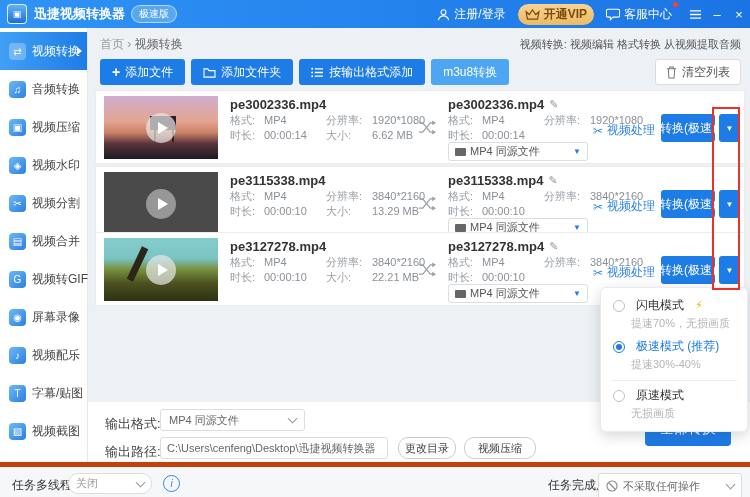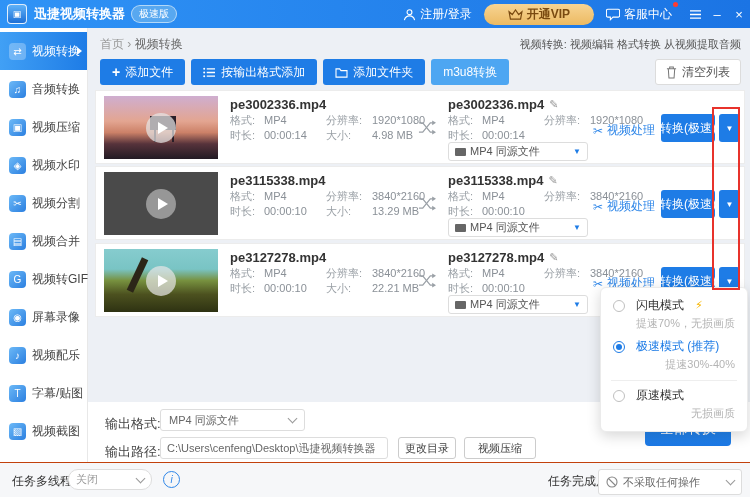--- a/index.html
+++ b/index.html
@@ -10,21 +10,21 @@
     background:linear-gradient(90deg,#2f93f6,#1b74e4);display:flex;align-items:center;color:#fff;}
   .logo{width:18px;height:18px;margin-left:7px;border-radius:4px;flex:0 0 auto;
     background:linear-gradient(180deg,#5fb2f8,#1d6fd6);border:1px solid rgba(255,255,255,.85);
     display:flex;align-items:center;justify-content:center;font-size:9px;}
   .app-title{margin-left:7px;font-size:13px;font-weight:bold;white-space:nowrap;}
   .badge{margin-left:6px;font-size:10px;background:#58a8f0;border:1px solid rgba(255,255,255,.55);
     border-radius:9px;padding:1px 7px;white-space:nowrap;}
   .tb-right{margin-left:auto;display:flex;align-items:center;height:100%;}
   .tb-item{display:flex;align-items:center;gap:4px;font-size:12px;color:#fff;margin-right:12px;white-space:nowrap;cursor:default;}
   .vip-pill{display:flex;align-items:center;gap:4px;background:linear-gradient(180deg,#f7d493,#ecba62);
-    color:#7a4a10;font-size:12px;font-weight:bold;border-radius:11px;padding:2px 24px;margin-right:12px;}
+    color:#7a4a10;font-size:12px;font-weight:bold;border-radius:11px;padding:2px 7px;margin-right:12px;}
   .service{position:relative;}
   .red-dot{position:absolute;right:-6px;top:-4px;width:5px;height:5px;border-radius:50%;background:#ff3b30;}
   .win-btn{width:22px;height:28px;display:flex;align-items:center;justify-content:center;font-size:13px;color:#fff;}
   
   .sidebar{position:absolute;left:0;top:28px;width:88px;height:434px;background:#fff;
     border-right:1px solid #e8e8e8;box-sizing:border-box;padding-top:4px;}
   .side-item{height:38px;display:flex;align-items:center;padding-left:9px;font-size:12px;color:#444;position:relative;cursor:default;}
   .side-item .ic{width:17px;height:17px;border-radius:4px;background:linear-gradient(135deg,#6cb9f7,#2b7fe0);
     color:#fff;font-size:10px;display:flex;align-items:center;justify-content:center;margin-right:6px;flex:0 0 auto;}
   .side-item .lbl{white-space:nowrap;}
@@ -39,21 +39,21 @@
   
   .toolbar{position:absolute;left:100px;top:59px;display:flex;gap:6px;}
   .btn-blue{height:26px;background:#1e7ce6;color:#fff;border-radius:3px;font-size:12px;
     display:flex;align-items:center;gap:5px;padding:0 12px;white-space:nowrap;cursor:default;}
   .btn-m3u8{background:#4da6f2;}
   .plus{font-size:14px;font-weight:bold;line-height:1;}
   .btn-clear{position:absolute;right:9px;top:59px;height:26px;background:#fff;border:1px solid #dcdcdc;
     border-radius:3px;color:#555;font-size:12px;display:flex;align-items:center;gap:5px;padding:0 10px;box-sizing:border-box;}
   
   .card{position:absolute;left:95px;width:650px;height:74px;background:#fff;border:1px solid #ececec;box-sizing:border-box;}
-  .card1{top:90px}.card2{top:166px}.card3{top:243px}
+  .card1{top:90px}.card2{top:166px}.card3{top:232px}
   .thumb{position:absolute;left:8px;top:5px;width:114px;height:63px;overflow:hidden;}
   .t1{background:linear-gradient(180deg,#cfaed0 0%,#e3a591 40%,#cc8168 58%,#57333b 76%,#221a24 100%);}
   .t1 .art{position:absolute;left:46px;top:20px;width:26px;height:14px;background:#2a1e28;}
   .t1 .art::after{content:"";position:absolute;left:4px;top:14px;width:16px;height:12px;
     border-left:2px solid #2a1e28;border-right:2px solid #2a1e28;}
   .t2{background:#4a4a4a;}
   .t3{background:linear-gradient(180deg,#86ccce 0%,#79c4c4 32%,#77913f 50%,#4c511f 72%,#2e3212 100%);}
   .t3 .art{position:absolute;left:30px;top:8px;width:7px;height:36px;background:#2c2618;transform:rotate(25deg);}
   .play{position:absolute;left:50%;top:50%;width:30px;height:30px;margin:-15px 0 0 -15px;border-radius:50%;
     background:rgba(228,228,228,.72);display:flex;align-items:center;justify-content:center;}
@@ -83,42 +83,42 @@
   .mode-menu{position:absolute;left:600px;top:287px;width:146px;background:#fff;border:1px solid #ebebeb;
     border-radius:6px;box-shadow:0 4px 14px rgba(0,0,0,.16);padding:7px 0 5px;z-index:40;}
   .mm-item{padding:2px 12px 5px;}
   .mm-head{display:flex;align-items:center;gap:11px;}
   .radio{width:12px;height:12px;border:1px solid #c0c0c0;border-radius:50%;box-sizing:border-box;position:relative;flex:0 0 auto;}
   .radio.sel{border-color:#1e7ce6;}
   .radio.sel::after{content:"";position:absolute;left:2px;top:2px;width:6px;height:6px;background:#1e7ce6;border-radius:50%;}
   .mm-label{font-size:12px;color:#333;white-space:nowrap;}
   .mm-item.sel .mm-label{color:#1e7ce6;}
   .flash{color:#f7b500;font-size:11px;}
-  .mm-desc{font-size:11px;color:#b4b4b4;margin:2px 0 0 18px;white-space:nowrap;text-align:right;}
+  .mm-desc{font-size:11px;color:#b4b4b4;margin:2px 0 0 18px;white-space:nowrap;}
   .mm-div{height:1px;background:#eee;margin:3px 10px 4px;}
   
   .out-panel{position:absolute;left:88px;top:402px;width:662px;height:60px;background:#fff;}
   .op-label{position:absolute;font-size:13px;color:#444;white-space:nowrap;}
   .box{border:1px solid #ddd;border-radius:3px;background:#fff;font-size:11px;color:#666;
     display:flex;align-items:center;box-sizing:border-box;}
   .sel-format{position:absolute;left:72px;top:7px;width:145px;height:22px;padding:0 8px;}
   .chev{width:6px;height:6px;border-right:1px solid #999;border-bottom:1px solid #999;
     transform:rotate(45deg);margin-left:auto;margin-top:-3px;flex:0 0 auto;}
   .path-input{position:absolute;left:72px;top:35px;width:228px;height:22px;border:1px solid #ddd;border-radius:3px;
     font-size:11px;color:#666;padding:0 6px;box-sizing:border-box;font-family:"Liberation Sans","DejaVu Sans",sans-serif;}
-  .btn-white{background:#fff;border:1px solid #ccc;border-radius:3px;font-size:11px;color:#444;
+  .btn-white{background:#fff;border:1px solid #ccc;border-radius:10px;font-size:11px;color:#444;
     display:flex;align-items:center;justify-content:center;box-sizing:border-box;white-space:nowrap;}
   .btn-dir{position:absolute;left:310px;top:35px;width:58px;height:22px;}
   .btn-open{position:absolute;left:376px;top:35px;width:72px;height:22px;}
   .convert-all{position:absolute;left:557px;top:10px;width:86px;height:34px;border-radius:4px;
     background:linear-gradient(180deg,#2e93f2,#1b78e6);color:#fff;font-size:14px;
     display:flex;align-items:center;justify-content:center;white-space:nowrap;}
   
   .statusbar{position:absolute;left:0;top:462px;width:750px;height:35px;background:#f6f7f9;
-    border-top:1px solid #c2410c;box-sizing:border-box;}
+    border-top:5px solid #c2410c;box-sizing:border-box;}
   .sb-label{position:absolute;font-size:12px;color:#333;white-space:nowrap;}
   .sel-thread{position:absolute;left:68px;top:6px;width:84px;height:21px;padding:8px 7px;color:#999;border-radius:10px;}
   .info-i{position:absolute;left:163px;top:8px;width:15px;height:15px;border:1px solid #2e86e8;border-radius:50%;
     color:#2e86e8;font-size:10px;font-style:italic;display:flex;align-items:center;justify-content:center;}
   .sel-after{position:absolute;left:598px;top:6px;width:144px;height:21px;padding:12px 7px;gap:5px;}
   
   .red-box{position:absolute;left:712px;top:107px;width:28px;height:183px;border:2px solid #e8322b;
     box-sizing:border-box;z-index:60;pointer-events:none;}
 </style>
 </head>
@@ -215,53 +215,53 @@
   </div>
   <div class="tip">视频转换: 视频编辑 格式转换 从视频提取音频</div>
 
   <div class="toolbar">
     <div class="btn-blue">
       <span class="plus">+</span>
       <span>添加文件</span>
     </div>
     <div class="btn-blue">
       <svg width="13" height="11" viewBox="0 0 14 12">
+          <path d="M1 2h4l1.5 2H13v7H1z" fill="none" stroke="#fff" stroke-width="1.2"></path>
+        </svg>
+      <span>添加文件夹</span>
+    </div>
+    <div class="btn-blue">
+      <svg width="13" height="11" viewBox="0 0 14 12">
           <path d="M4 2h9M4 6h9M4 10h9" stroke="#fff" stroke-width="1.4"></path>
           <circle cx="1.2" cy="2" r="1.1" fill="#fff"></circle>
           <circle cx="1.2" cy="6" r="1.1" fill="#fff"></circle>
           <circle cx="1.2" cy="10" r="1.1" fill="#fff"></circle>
         </svg>
       <span>按输出格式添加</span>
     </div>
-    <div class="btn-blue">
-      <svg width="13" height="11" viewBox="0 0 14 12">
-          <path d="M1 2h4l1.5 2H13v7H1z" fill="none" stroke="#fff" stroke-width="1.2"></path>
-        </svg>
-      <span>添加文件夹</span>
-    </div>
     <div class="btn-blue btn-m3u8">
       <span>m3u8转换</span>
     </div>
   </div>
   <div class="btn-clear">
     <svg width="11" height="13" viewBox="0 0 12 14">
         <path d="M1 3h10M4 3V1h4v2M2.5 3l.7 10h5.6l.7-10" fill="none" stroke="#777" stroke-width="1.1"></path>
       </svg>
     <span>清空列表</span>
   </div>
 
   <div class="card card1">
     <div class="thumb t1">
       <div class="art"></div>
       <div class="play"></div>
     </div>
     <div class="fname src-name">pe3002336.mp4</div>
     <div class="meta src-meta">
       <div><span class="ml wl1">格式:</span><span class="mv wv1">MP4</span><span class="ml wl2">分辨率:</span><span class="mv">1920*1080</span></div>
-      <div><span class="ml wl1">时长:</span><span class="mv wv1">00:00:14</span><span class="ml wl2">大小:</span><span class="mv">4.98 MB</span></div>
+      <div><span class="ml wl1">时长:</span><span class="mv wv1">00:00:14</span><span class="ml wl2">大小:</span><span class="mv">6.62 MB</span></div>
     </div>
     <svg class="shuffle" width="18" height="15" viewBox="0 0 19 15">
         <path d="M1 2.5h4l8 10h3" fill="none" stroke="#9aa0a6" stroke-width="1.3"></path>
         <path d="M1 12.5h4l8-10h3" fill="none" stroke="#9aa0a6" stroke-width="1.3"></path>
         <path d="M15 0l4 2.5-4 2.5z" fill="#9aa0a6"></path>
         <path d="M15 10l4 2.5-4 2.5z" fill="#9aa0a6"></path>
       </svg>
     <div class="fname out-name">
       <span>pe3002336.mp4</span>
       <span class="pencil">✎</span>

